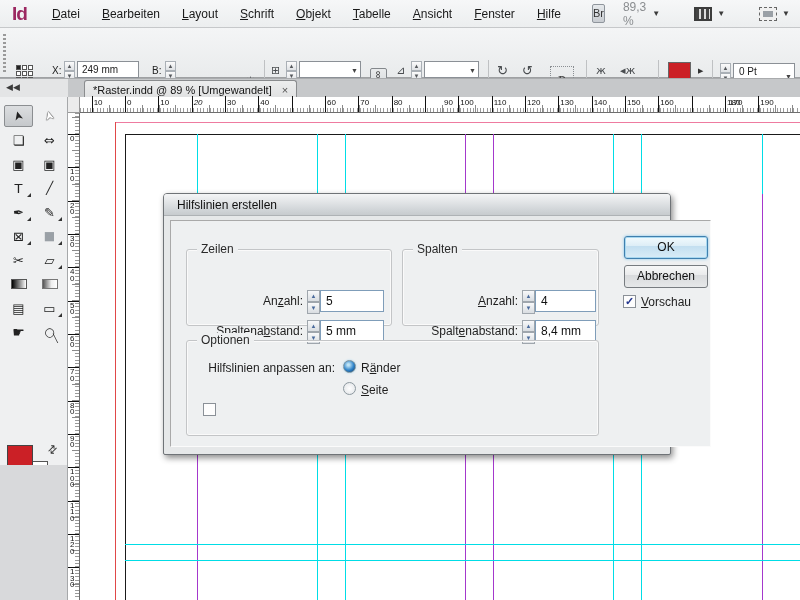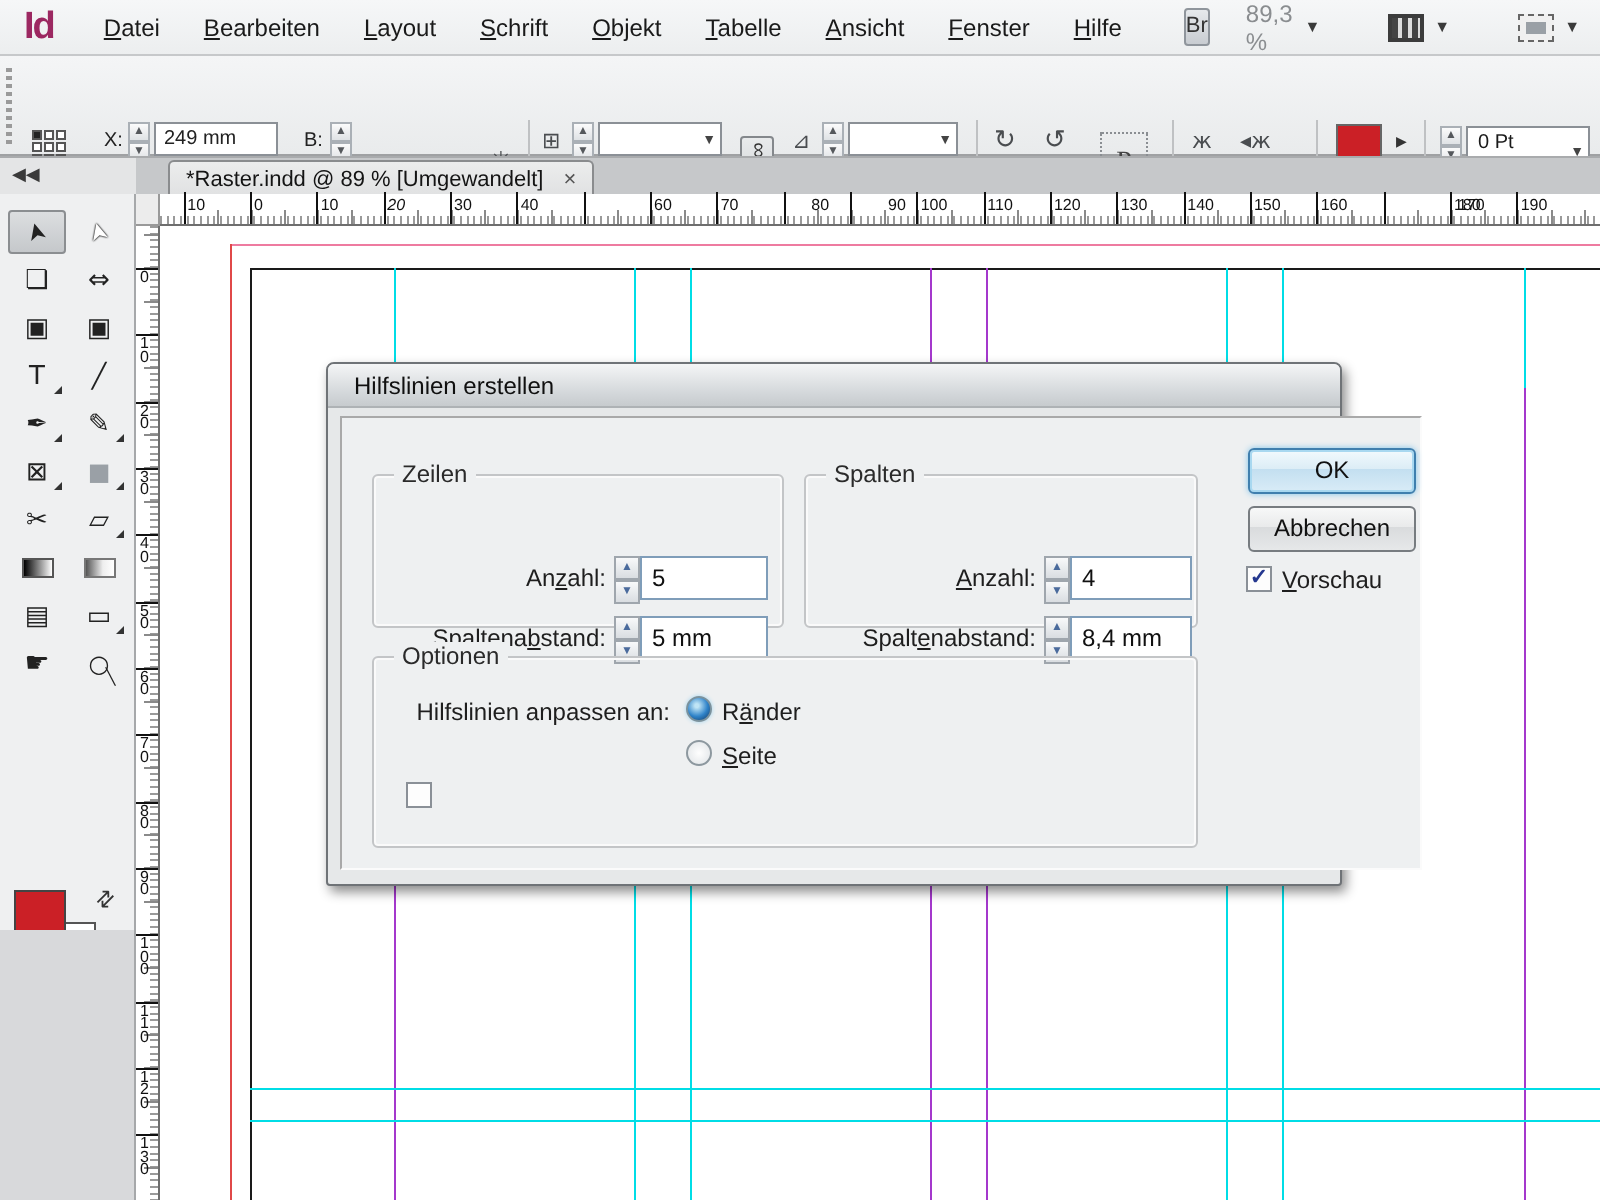--- a/index.html
+++ b/index.html
@@ -96,21 +96,21 @@
   #view-preview { left:37px; width:22px; }
   .view-ic { width:10px; height:12px; border:1px solid #444; background:#fff; position:relative; }
   #view-preview .view-ic { background:#7ec3e8; }
   #view-preview::after { content:""; position:absolute; right:1px; bottom:1px; border-left:4px solid transparent; border-bottom:4px solid #333; }
 
   
   #canvas { position:absolute; left:80px; top:113px; width:720px; height:487px; background:#ffffff; overflow:hidden; }
   .gl { position:absolute; }
 
   
-  #dialog { position:absolute; left:163px; top:181px; width:508px; height:262px; background:#e6e8e9; border:1px solid #6f7377; border-radius:4px 4px 2px 2px; box-shadow:2px 3px 6px rgba(0,0,0,.45); z-index:10; }
+  #dialog { position:absolute; left:163px; top:193px; width:508px; height:262px; background:#e6e8e9; border:1px solid #6f7377; border-radius:4px 4px 2px 2px; box-shadow:2px 3px 6px rgba(0,0,0,.45); z-index:10; }
   #dlg-title { height:22px; background:linear-gradient(#f4f5f6,#d3d7da 70%,#c7cbce); border-bottom:1px solid #aeb2b5; border-radius:3px 3px 0 0; font-size:12px; color:#101010; padding:4px 0 0 13px; }
   #dlg-panel { position:absolute; left:6px; top:26px; width:541px; height:227px; background:#eef0f1; border:1px solid; border-color:#a9a9a9 #fbfbfb #fbfbfb #a9a9a9; }
   .group { position:absolute; border:1px solid #c3c5c7; border-radius:3px; box-shadow:inset 0 0 0 1px #fafafa; }
   .group > .legend { position:absolute; top:-8px; left:10px; background:#eef0f1; padding:0 4px; font-size:12px; color:#2a2a2a; }
   #grp-zeilen { left:15px; top:28px; width:206px; height:77px; }
   #grp-spalten { left:231px; top:28px; width:197px; height:77px; }
   #grp-optionen { left:15px; top:119px; width:413px; height:96px; }
   .flabel { position:absolute; text-align:right; font-size:12px; color:#1e1e1e; white-space:nowrap; }
   .dspin { position:absolute; width:13px; height:22px; display:flex; flex-direction:column; }
   .dspin i { flex:1; font-style:normal; font-size:6px; line-height:10px; text-align:center; color:#4a6a9c; border:1px solid #9fa6ad; background:linear-gradient(#f8f9fa,#d9dde1); }
@@ -293,21 +293,21 @@
       <span class="hlabel" style="left: 147.002px;">30</span>
       <div class="htick" style="left: 178.335px;"></div>
       <span class="hlabel" style="left: 180.335px;">40</span>
       <div class="htick" style="left: 211.668px;"></div>
       <span class="hlabel" style="left: 213.668px; margin-top: 46px;">50</span>
       <div class="htick" style="left: 245.001px;"></div>
       <span class="hlabel" style="left: 247.001px;">60</span>
       <div class="htick" style="left: 278.334px;"></div>
       <span class="hlabel" style="left: 280.334px;">70</span>
       <div class="htick" style="left: 311.667px;"></div>
-      <span class="hlabel" style="left: 313.667px; padding-left: 12px;">80</span>
+      <span class="hlabel" style="left: 313.667px;">80</span>
       <div class="htick" style="left: 345px;"></div>
       <span class="hlabel" style="left: 364px;">90</span>
       <div class="htick" style="left: 378.333px;"></div>
       <span class="hlabel" style="left: 380.333px;">100</span>
       <div class="htick" style="left: 411.666px;"></div>
       <span class="hlabel" style="left: 413.666px;">110</span>
       <div class="htick" style="left: 444.999px;"></div>
       <span class="hlabel" style="left: 446.999px;">120</span>
       <div class="htick" style="left: 478.332px;"></div>
       <span class="hlabel" style="left: 480.332px;">130</span>

